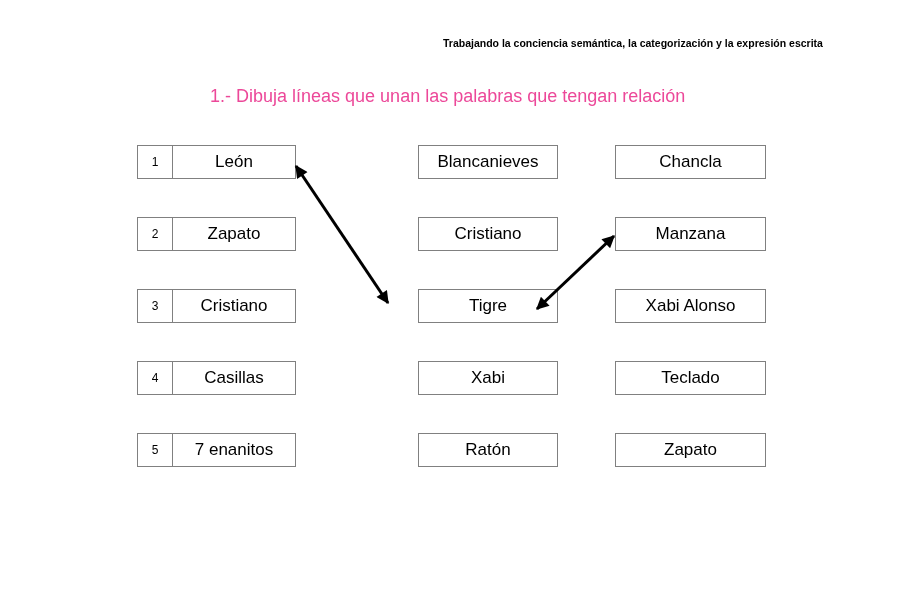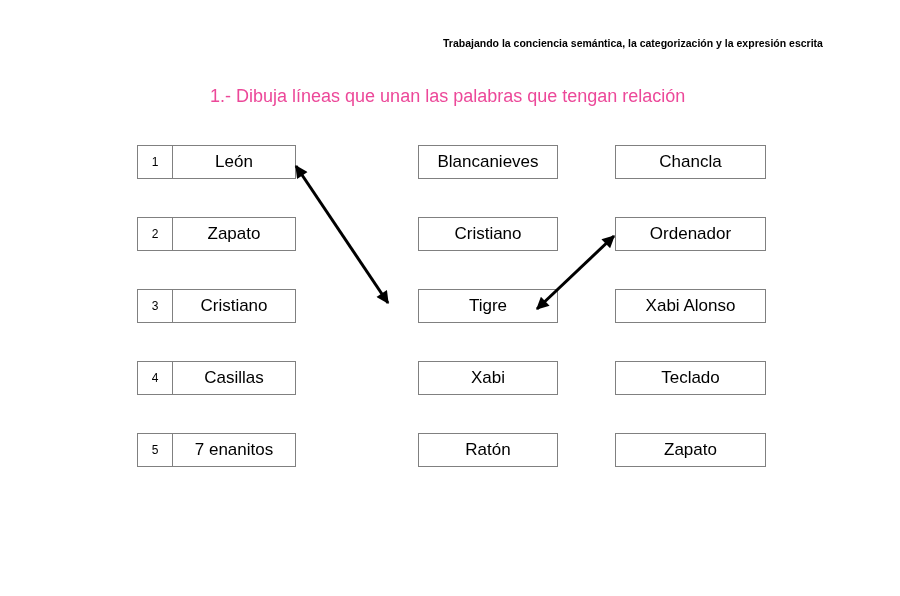--- a/index.html
+++ b/index.html
@@ -113,21 +113,21 @@
     <span class="word">Xabi</span>
   </div>
   <div class="wbox right-col row0">
     <span class="word">Chancla</span>
   </div>
 
   <div class="wbox mid-col row4">
     <span class="word">Ratón</span>
   </div>
   <div class="wbox right-col row1">
-    <span class="word">Ordenador</span>
+    <span class="word">Manzana</span>
   </div>
   <div class="wbox right-col row2">
     <span class="word">Xabi Alonso</span>
   </div>
   <div class="wbox right-col row3">
     <span class="word">Teclado</span>
   </div>
   <div class="wbox right-col row4">
     <span class="word">Zapato</span>
   </div>

